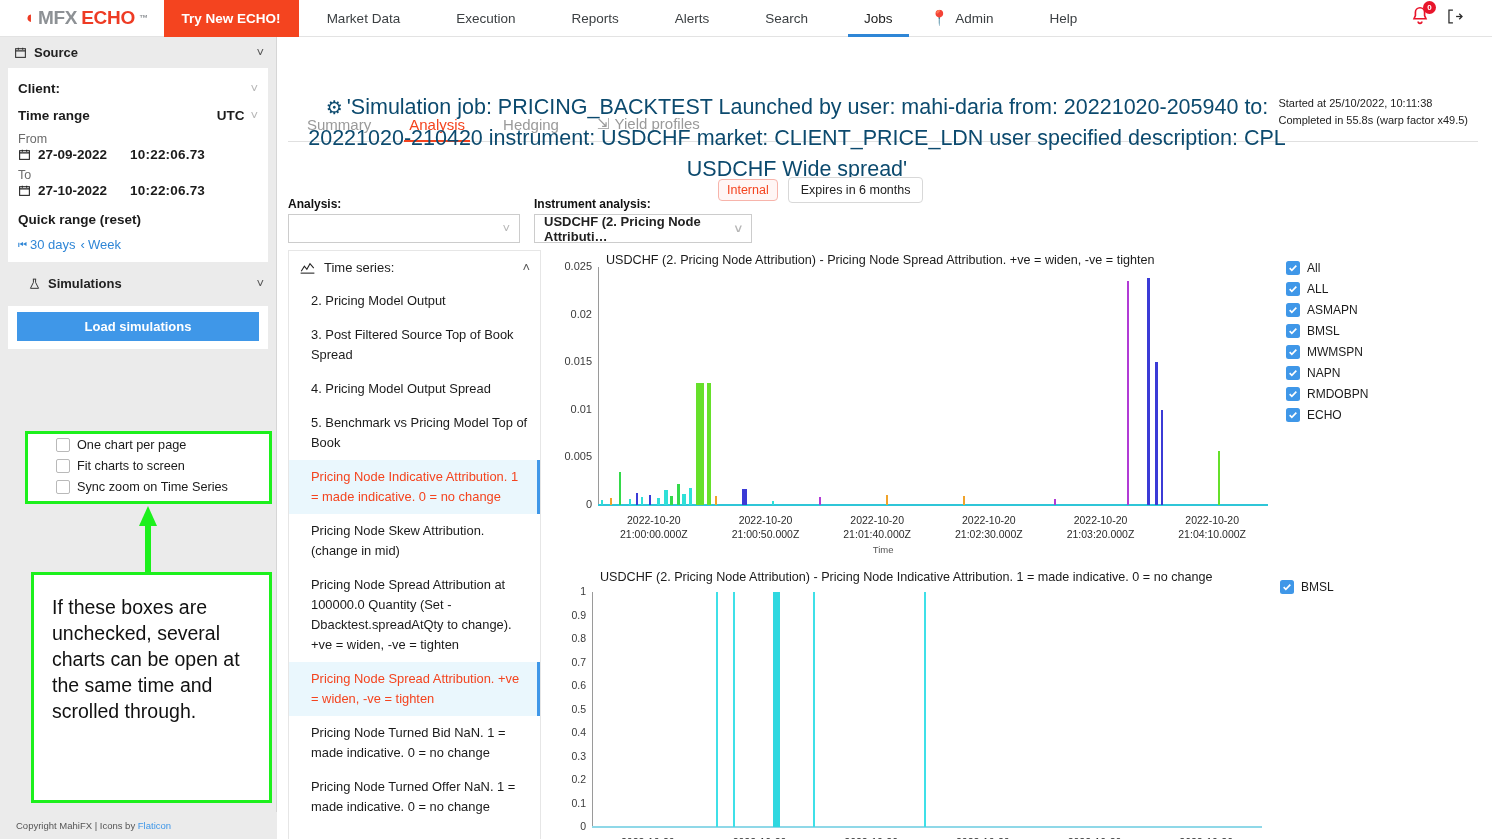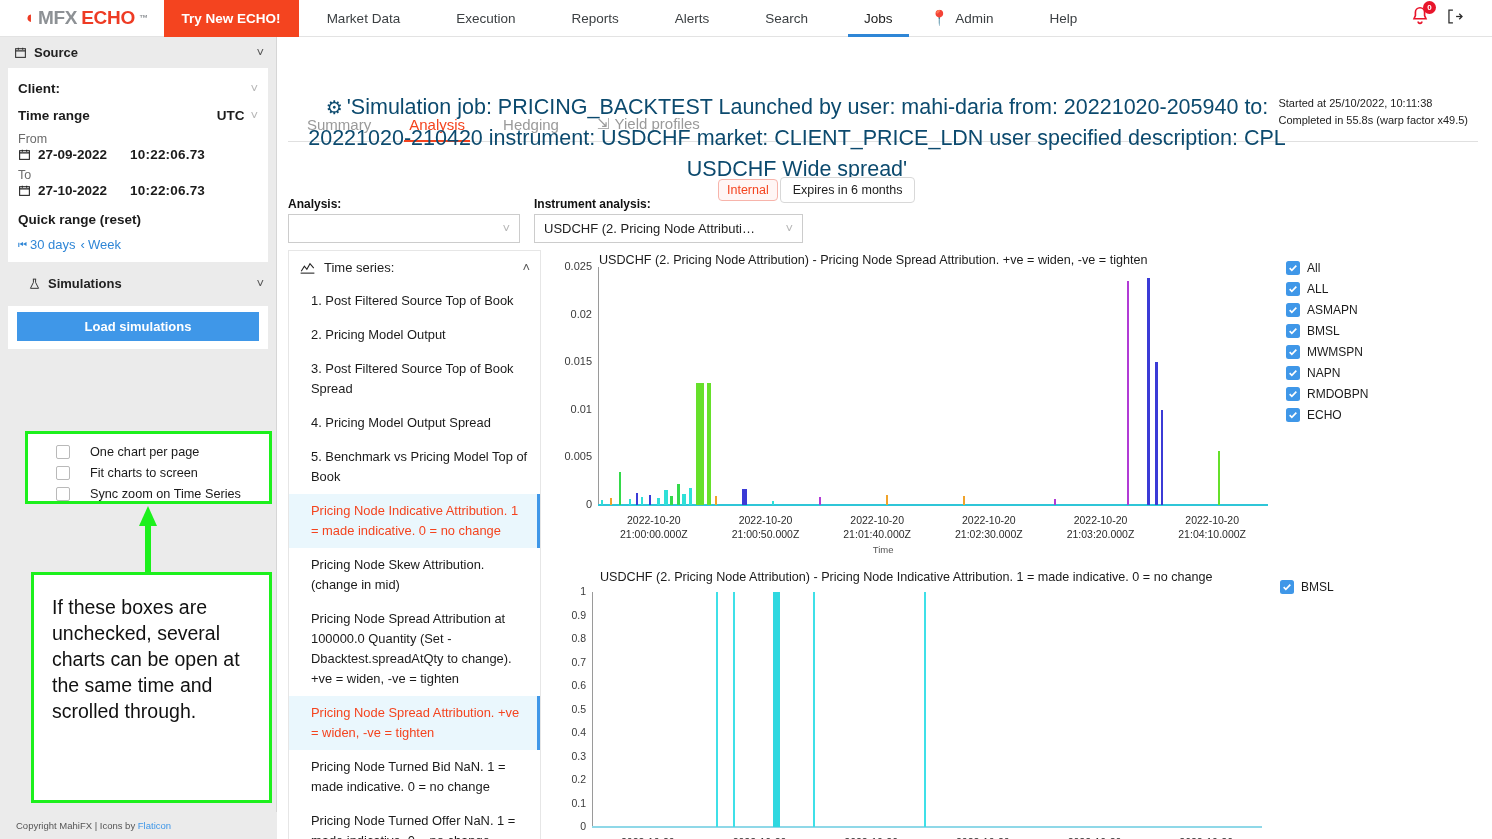--- a/index.html
+++ b/index.html
@@ -64,21 +64,21 @@
     margin:7px 8px 0 8px; background:#fff; padding:6px 9px 8px 9px;
   }
   #loadsimbtn{
     background:#3f97e8; color:#fff; text-align:center; font-size:13px;
     font-weight:bold; padding:7px 0; cursor:pointer;
   }
   #chkbox-group{
     position:absolute; left:25px; top:394px; width:247px; height:73px;
     border:3px solid #1cf01c; background:#fff; padding:4px 0 0 8px;
   }
-  .chk-row{ display:flex; align-items:flex-end; gap:20px; height:21px;
+  .chk-row{ display:flex; align-items:flex-start; gap:7px; height:21px;
     font-size:12.7px; color:#1b1b1b;padding-left:20px;}
   .chk{ width:14px; height:14px; border:1px solid #b9b9b9; background:#fff;
     border-radius:2px; flex:0 0 auto; cursor:pointer;}
   #arrow{
     position:absolute; left:138px; top:467px; width:20px; height:70px;
   }
   #annot{
     position:absolute; left:31px; top:535px; width:241px; height:231px;
     border:3px solid #1cf01c; background:#fff; padding:20px 18px;
     font-size:19.5px; line-height:1.33; color:#111;
@@ -107,42 +107,42 @@
 
   #jobtitle{
     position:absolute; left:24px; top:55px; width:990px;
     font-size:21.5px; line-height:1.45; color:#0c4a6e; z-index:5;
     font-family:"Liberation Sans", sans-serif;
     text-align:center;
   }
   #jobtitle .flask{ font-size:19px; margin-right:4px; }
   #badges{
     position:absolute; left:440px; top:140px; display:flex;
-    align-items:center; gap:2px; z-index:6;
+    align-items:center; gap:10px; z-index:6;
   }
   #intbadge{ border:1px solid #f7b4ab; color:#f4441f; background:#fff6f5;
     font-size:12.5px; padding:3px 8px; border-radius:4px;}
   #expbadge{ border:1px solid #d8d8d8; color:#222; background:#fff;
     font-size:12.5px; padding:5px 12px; border-radius:4px;}
   #runinfo{
     position:absolute; right:24px; top:58px; font-size:11px; color:#222;
     line-height:1.5; z-index:6;
   }
   #selectors{
     position:absolute; left:10px; top:160px; width:1190px; display:flex; gap:14px;
     z-index:7;
   }
   .sel-group{ display:flex; flex-direction:column; }
   .sel-lbl{ font-size:12px; font-weight:bold; color:#111; padding-bottom:3px;}
   .sel-box{ border:1px solid #ccc; background:#fff; height:29px;
     display:flex; align-items:center; padding:0 9px; font-size:13px;
     color:#222; cursor:pointer;}
   .sel-box .cv{ margin-left:auto; color:#b6b6b6; font-size:13px;}
   #sel-analysis{ width:232px; }
-  #sel-instr{ width:269px; }
+  #sel-instr{ width:218px;font-weight:bold; }
 
   
   #tslist{
     position:absolute; left:10px; top:213px; width:253px; height:614px;
     background:#fff; border:1px solid #e6e6e6; overflow:hidden;
   }
   #ts-hd{ display:flex; align-items:center; gap:9px; padding:9px 10px 9px 11px;
     font-size:13px; color:#222;}
   #ts-hd .cv{ margin-left:auto; color:#555;}
   .ts-item{ font-size:12.9px; line-height:1.55; color:#1b1b1b;
@@ -349,36 +349,35 @@
   <div id="tslist">
     <div id="ts-hd">
       <svg width="15" height="13" viewBox="0 0 24 20" fill="none" stroke="#222" stroke-width="1.7">
         <path d="M2 16l5-8 4 5 5-9 6 7"></path>
           <path d="M1 19h22"></path>
       </svg>
       <span>Time series:</span>
       <span class="cv">˄</span>
     </div>
     <div id="ts-items">
-        <div class="ts-item">1. Post Filtered Source Top of Book</div>
         <div class="ts-item">2. Pricing Model Output</div>
         <div class="ts-item">3. Post Filtered Source Top of Book Spread</div>
         <div class="ts-item">4. Pricing Model Output Spread</div>
         <div class="ts-item">5. Benchmark vs Pricing Model Top of Book</div>
         <div class="ts-item sel">Pricing Node Indicative Attribution. 1 = made indicative. 0 = no change</div>
         <div class="ts-item">Pricing Node Skew Attribution. (change in mid)</div>
         <div class="ts-item">Pricing Node Spread Attribution at 100000.0 Quantity (Set -Dbacktest.spreadAtQty to change). +ve = widen, -ve = tighten</div>
         <div class="ts-item sel">Pricing Node Spread Attribution. +ve = widen, -ve = tighten</div>
         <div class="ts-item">Pricing Node Turned Bid NaN. 1 = made indicative. 0 = no change</div>
         <div class="ts-item">Pricing Node Turned Offer NaN. 1 = made indicative. 0 = no change</div>
       </div>
   </div>
 
   <div id="chart1">
-      <div class="ch-title" style="left: 49px; top: 0px;">USDCHF (2. Pricing Node Attribution) - Pricing Node Spread Attribution. +ve = widen, -ve = tighten</div>
+      <div class="ch-title" style="left: 56px; top: 0px;">USDCHF (2. Pricing Node Attribution) - Pricing Node Spread Attribution. +ve = widen, -ve = tighten</div>
       <div class="yaxis" style="left: 48px; top: 14px; height: 238px;"></div>
       <div class="ytick" style="left: 0px; top: 245px;">0</div>
       <div class="ytick" style="left: 0px; top: 197.4px;">0.005</div>
       <div class="ytick" style="left: 0px; top: 149.8px;">0.01</div>
       <div class="ytick" style="left: 0px; top: 102.2px;">0.015</div>
       <div class="ytick" style="left: 0px; top: 54.6px;">0.02</div>
       <div class="ytick" style="left: 0px; top: 7px;">0.025</div>
       <div class="baseline" style="left: 48px; width: 670px; top: 251px; background: rgb(47, 198, 216);"></div>
       <div class="plot" style="left: 48px; top: 14px; width: 670px; height: 238px;">
         <div style="position: absolute; left: 3.35px; width: 2px; height: 4.76px; bottom: 0px; background: rgb(47, 224, 216);"></div>

